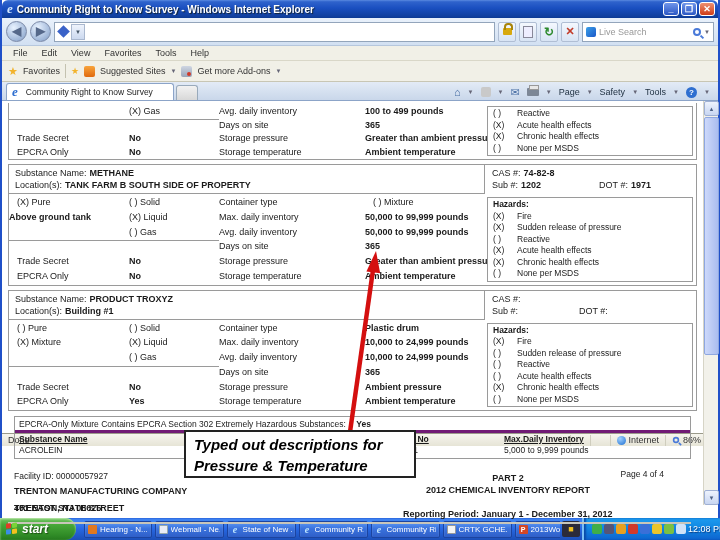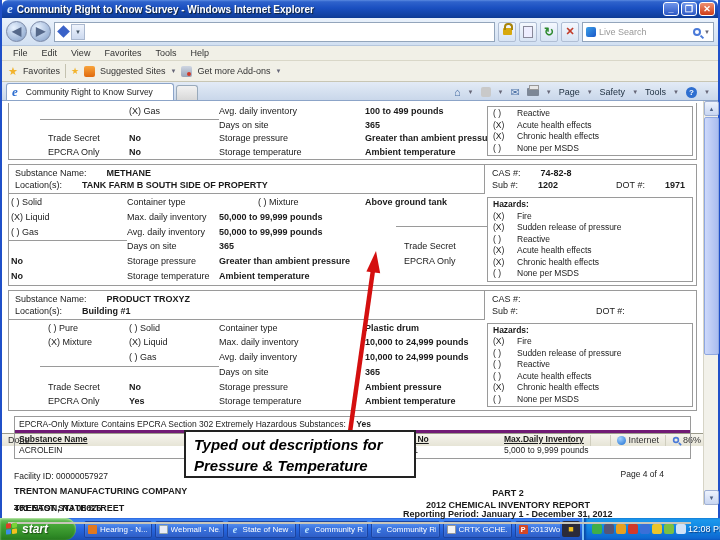--- a/index.html
+++ b/index.html
@@ -73,27 +73,27 @@
   .help-ico { width:11px; height:11px; border-radius:50%; background:#2f6fd0; color:#fff; font-size:8px; line-height:11px; text-align:center; font-weight:bold; }
 
   
   .content { position:relative; height:332px; background:#fff; }
   .page { margin-right:15px; padding:2px 6px 0 6px; color:#1a1a1a; }
   .section { border:1px solid #9a9a9a; margin-bottom:4px; background:#fff; }
   .section.partial { border-top:none; }
   .sec-head { display:flex; font-size:9px; line-height:12px; }
   .sh-left { flex:1; padding:2px 0 2px 6px; border-bottom:1px solid #9a9a9a; }
   .sh-right { width:212px; border-left:1px solid #9a9a9a; padding:2px 0 2px 7px; }
-  .b { font-weight:bold; margin-left:20px; }
+  .b { font-weight:bold; margin-left:3px; }
   .subdot { display:flex; }
   .subdot .dotpart { margin-left:58px; }
   .sec-body { display:flex; }
   .sec-grid { flex:1; display:grid; grid-template-columns:118px 92px 146px 1fr; font-size:9px; line-height:13px; padding-top:2px; }
   .cell { white-space:nowrap; overflow:hidden; }
-  .cell.c0 { padding-left:8px;margin-left:31px; }
+  .cell.c0 { padding-left:8px; }
   .cell.c1 { padding-left:2px; }
   .cell.bold { font-weight:bold; }
   .cell.rule { border-top:1px solid #9a9a9a; }
   .hazards { width:206px; border:1px solid #9a9a9a; margin:3px 3px 3px 0; padding:1px 5px; font-size:8.5px; line-height:11.5px; }
   .hz-title { font-weight:bold; }
   .hz-mark { display:inline-block; width:24px; }
 
   
   .epcra { border:1px solid #9a9a9a; margin:5px 6px 0 6px; font-size:8.5px; }
   .ep-q { padding:2px 0 1px 4px; border-bottom:3px solid #701a75; }
@@ -102,21 +102,21 @@
   .ep-h { font-weight:bold; text-decoration:underline; }
 
   
   .pfooter { position:relative; height:79px; margin-right:15px; font-size:8.5px; }
   .f-line { position:absolute; left:0; }
   .fac { top:12px; left:6px; }
   .comp { top:27px; left:6px; font-weight:bold; font-size:9px; }
   .street { top:44px; left:6px; font-weight:bold; font-size:9px; }
   .city { top:44px; left:6px; font-weight:bold; font-size:9px; }
   .pageno { position:absolute; right:18px; top:10px; }
-  .partblk { position:absolute; left:390px; top:28px; width:220px; text-align:center; font-weight:bold; font-size:9px; line-height:12px; }
+  .partblk { position:absolute; left:390px; top:13px; width:220px; text-align:center; font-weight:bold; font-size:9px; line-height:12px; }
   .period { position:absolute; left:395px; top:50px; width:230px; font-weight:bold; font-size:9px; }
   .endline { position:absolute; left:0; right:-9px; top:63px; border-top:2px solid #c8c6ba; }
 
   
   .callout { position:absolute; left:182px; top:329px; width:232px; height:48px; background:#fff; border:2px solid #222;
              font-size:15px; font-weight:bold; font-style:italic; line-height:21px; padding:2px 8px; z-index:6; }
   .overlay { position:absolute; left:0; top:0; width:705px; height:404px; pointer-events:none; z-index:5; }
 
   
   .vscroll { position:absolute; right:0; top:0; width:15px; height:404px; background:#f2f1ea; border-left:1px solid #d6d4c6; }
@@ -291,20 +291,21 @@
               <div class="sh-right">
                 <div><span>CAS #:</span><span class="b">74-82-8</span></div>
                 <div class="subdot">
                   <span><span>Sub #:</span><span class="b">1202</span></span>
                   <span class="dotpart"><span>DOT #:</span><span class="b">1971</span></span>
                 </div>
               </div>
             </div>
             <div class="sec-body">
               <div class="sec-grid">
+                <div class="cell c0">(X) Pure</div>
                 <div class="cell c1">( ) Solid</div>
                 <div class="cell c2">Container type</div>
                 <div class="cell c0">( ) Mixture</div>
                 <div class="cell c3 bold">Above ground tank</div>
                 <div class="cell c1">(X) Liquid</div>
                 <div class="cell c2">Max. daily inventory</div>
                 <div class="cell c3 bold">50,000 to 99,999 pounds</div>
                 <div class="cell c0"></div>
                 <div class="cell c1">( ) Gas</div>
                 <div class="cell c2">Avg. daily inventory</div>

